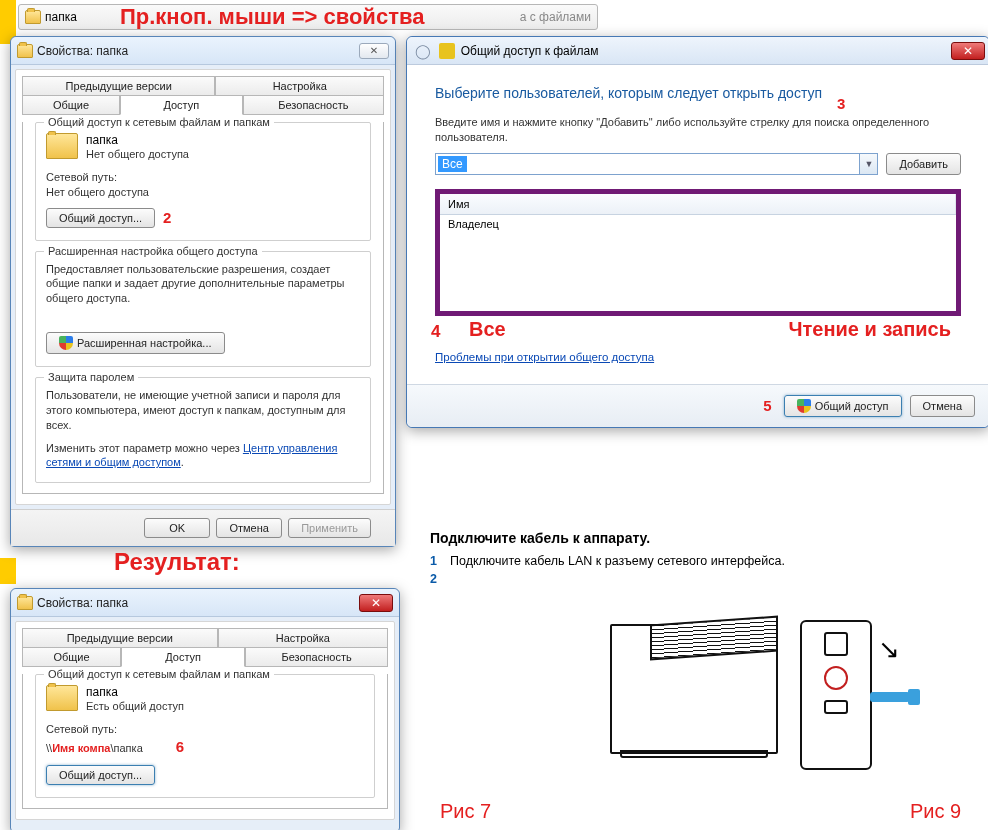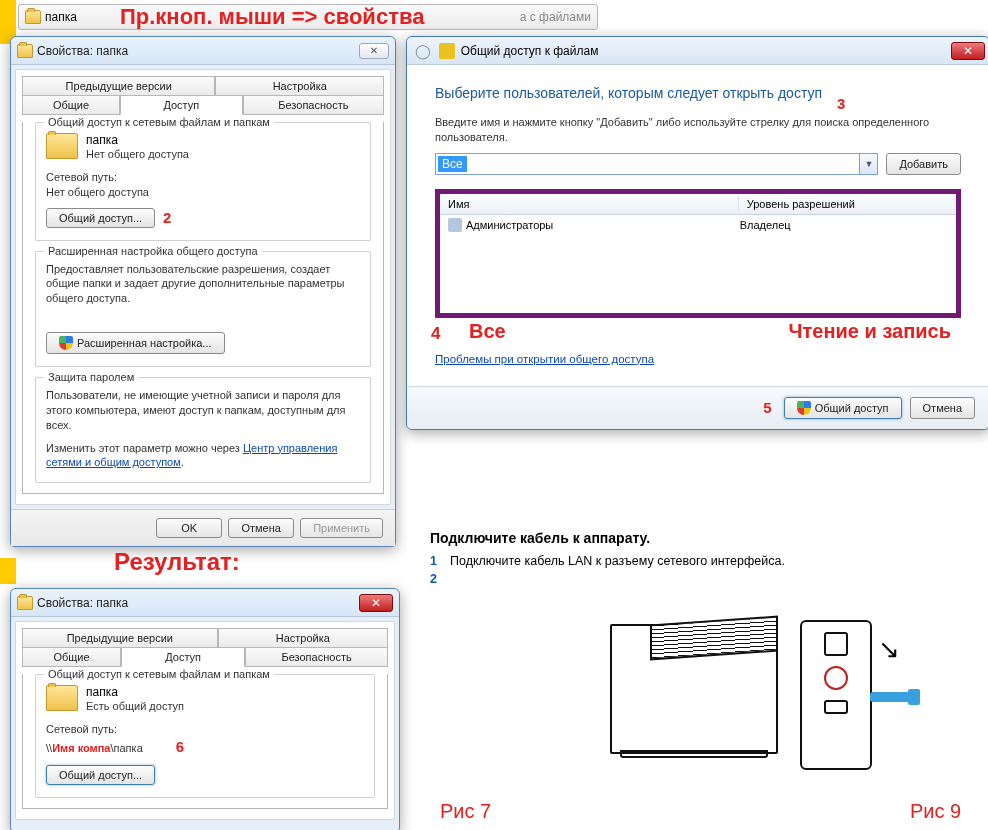--- a/index.html
+++ b/index.html
@@ -19,21 +19,21 @@
   .tabs-row { display: flex; }
   .tab { border: 1px solid #b7b7b7; background: linear-gradient(#fbfbfb,#ebebeb); padding: 3px 0; font-size: 11px; color: #222; text-align: center; }
   .tab.active { background: #fff; border-bottom: 1px solid #fff; position: relative; z-index: 2; }
   .tab-content { border: 1px solid #b7b7b7; margin-top: -1px; padding: 10px 12px; background: #fff; }
   .grp { border: 1px solid #cfcfcf; border-radius: 2px; padding: 10px 10px 12px 10px; margin-top: 10px; position: relative; }
   .grp-title { position: absolute; top: -7px; left: 8px; background: #fff; padding: 0 4px; font-size: 11px; color: #333; }
   .btn7 { display: inline-flex; align-items: center; gap: 4px; border: 1px solid #8b8b8b; border-radius: 3px; background: linear-gradient(#fcfcfc,#e4e4e4); padding: 3px 12px; font-size: 11px; color: #222; cursor: pointer; }
   .btn7.hl { border-color: #3c7fb1; box-shadow: 0 0 3px rgba(60,127,177,0.6); text-align: right; }
   .desc { font-size: 11px; color: #333; line-height: 1.35; }
   a.link { color: #0a49b5; text-decoration: underline; }
-  .dlg-btns { display: flex; gap: 6px; justify-content: flex-end; padding: 8px 12px; background: linear-gradient(#f4f4f4,#e8e8e8); border-top: 1px solid #cfcfcf; }
+  .dlg-btns { display: flex; gap: 6px; justify-content: flex-end; padding: 8px 24px; background: linear-gradient(#f4f4f4,#e8e8e8); border-top: 1px solid #cfcfcf; }
   .wiz { position: absolute; background: #fff; border: 1px solid #4678b4; border-radius: 6px; box-shadow: 0 3px 14px rgba(0,0,0,0.35); }
   .wiz-title { height: 28px; background: linear-gradient(#eef4fc,#d9e6f5); display: flex; align-items: center; padding: 0 8px; border-bottom: 1px solid #bccadd; border-radius: 6px 6px 0 0; }
   .wiz-body { padding: 20px 28px; }
   .wiz-h { color: #195aa0; font-size: 14px; margin-bottom: 14px; }
   .combo { display: flex; margin-top: 8px; margin-bottom: 14px; }
   .combo-input { flex: 1; border: 1px solid #7da2ce; height: 22px; background: #fff; display: flex; align-items: center; }
   .combo-input .sel { background: #3399ff; color: #fff; padding: 1px 4px; margin-left: 2px; font-size: 12px; }
   .combo-arrow { width: 18px; border: 1px solid #7da2ce; border-left: none; background: linear-gradient(#f6f9fc,#dbe7f3); display: flex; align-items: center; justify-content: center; font-size: 9px; color: #556; }
   .perm-table { border: 5px solid #701a75; }
   .perm-head { display: flex; background: linear-gradient(#fafcff,#ecf1f7); border-bottom: 1px solid #c7d3e1; font-size: 11px; }
@@ -154,27 +154,22 @@
       </div>
       <div class="combo-arrow">▼</div>
       <span style="width:8px;"></span>
       <span class="btn7">Добавить</span>
     </div>
     <div class="anno-red" style="left:430px; top:58px; font-size:15px;">3</div>
 
     <div class="perm-table">
       <div class="perm-head">
         <div class="c" style="flex:1.4">Имя</div>
-        <div class="c" style="flex:1; border-right:none;">Уровень разрешений</div>
       </div>
       <div class="perm-row">
-        <div style="flex:1.4; display:flex; align-items:center;">
-            <span class="ic grp2"></span>
-            <span>Администраторы</span>
-          </div>
         <div style="flex:1;">Владелец</div>
       </div>
       <div style="height:78px;"></div>
     </div>
 
     <div style="position:relative; height:34px;">
       <span class="anno-red" style="left:-4px; top:6px; font-size:17px;">4</span>
       <span class="anno-red" style="left:34px; top:2px; font-size:20px;">Все</span>
       <span class="anno-red" style="right:10px; top:2px; font-size:20px;">Чтение и запись</span>
     </div>

